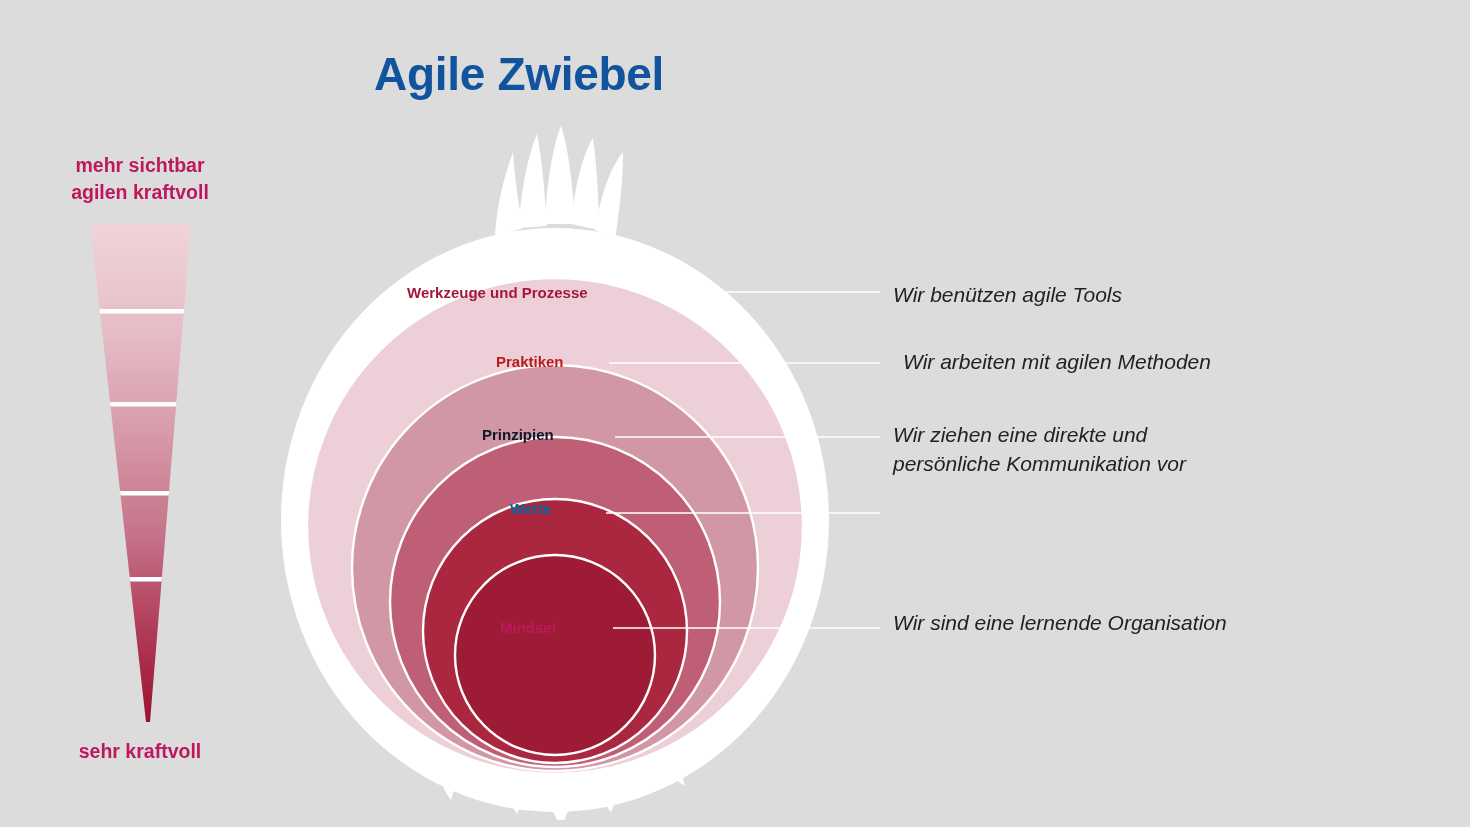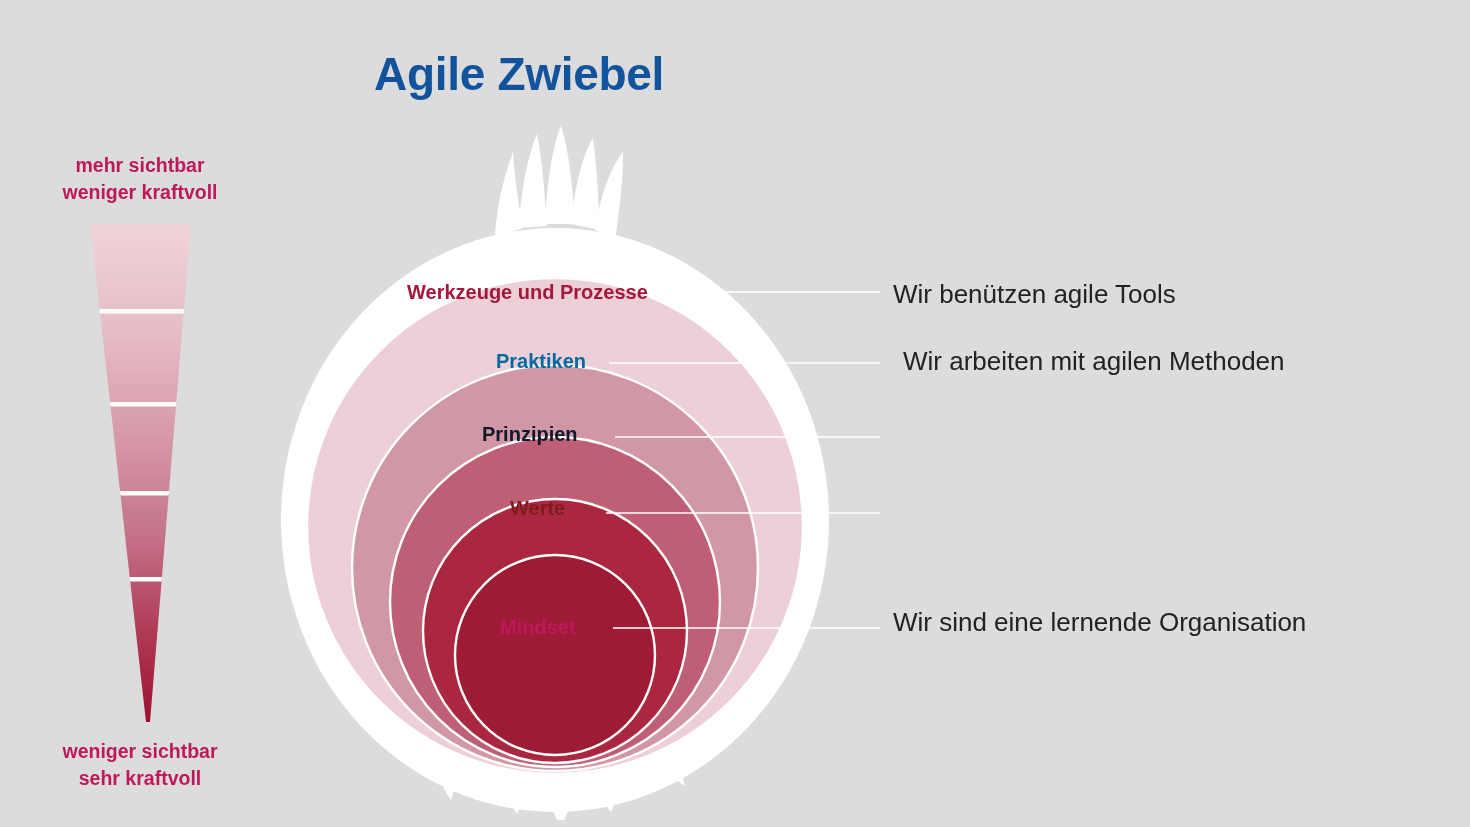--- a/index.html
+++ b/index.html
@@ -63,50 +63,50 @@
     position: absolute;
     left: 255px;
     top: 120px;
     width: 620px;
     height: 700px;
   }
 
   
   .layer-label {
     position: absolute;
-    font-size: 20px;
+    font-size: 15px;
     font-weight: bold;
     white-space: nowrap;
     text-align: right;
     transform: translateY(-50%);
   }
 
   
   .desc {
     position: absolute;
-    font-size: 26px;
+    font-size: 21px;
     color: #222222;
     line-height: 29px;
     white-space: pre-line;
+    font-style: italic;
   }
 </style>
 </head>
 <body>
 
 <div id="stage">
 
   <div id="page-title">Agile Zwiebel</div>
 
   <div class="scale-label" id="scale-top-label">
     <span>mehr sichtbar</span>
-    <span>weniger kraftvoll</span>
+    <span>agilen kraftvoll</span>
   </div>
 
   <div class="scale-label" id="scale-bottom-label">
-    <span>weniger sichtbar</span>
     <span>sehr kraftvoll</span>
   </div>
 
   <div id="wedge-wrap">
     <svg width="190" height="530" viewBox="0 0 190 530">
       <defs>
         <linearGradient id="wedgeGrad" x1="0" y1="0" x2="0" y2="1">
           <stop offset="0%" stop-color="#f0d4da"></stop>
           <stop offset="22%" stop-color="#e6bcc6"></stop>
           <stop offset="42%" stop-color="#d79aa8"></stop>
@@ -157,30 +157,32 @@
 
       <circle cx="300" cy="482" r="165" fill="#bf5f75" stroke="#ffffff" stroke-width="2.4"></circle>
 
       <circle cx="300" cy="511" r="132" fill="#ab2740" stroke="#ffffff" stroke-width="2.4"></circle>
 
       <circle cx="300" cy="535" r="100" fill="#9e1b36" stroke="#ffffff" stroke-width="2.4"></circle>
     </svg>
   </div>
 
   <div class="layer-label" style="left:407px; top:292px; color:#a5173a;">Werkzeuge und Prozesse</div>
-  <div class="layer-label" style="left:496px; top:361px; color:#0369a1;">Praktiken</div>
+  <div class="layer-label" style="left:496px; top:361px; color:#b91c1c;">Praktiken</div>
   <div class="layer-label" style="left:482px; top:434px; color:#0f172a;text-align:center;">Prinzipien</div>
-  <div class="layer-label" style="left:510px; top:508px; color:#7f1d1d;">Werte</div>
+  <div class="layer-label" style="left:510px; top:508px; color:#0369a1;">Werte</div>
   <div class="layer-label" style="left:500px; top:627px; color:#be185d;">Mindset</div>
 
   <svg style="position:absolute;left:0;top:0;width:1470px;height:827px;">
     <line x1="697" y1="292" x2="880" y2="292" stroke="#ffffff" stroke-width="1.6"></line>
     <line x1="609" y1="363" x2="880" y2="363" stroke="#ffffff" stroke-width="1.6"></line>
     <line x1="615" y1="437" x2="880" y2="437" stroke="#ffffff" stroke-width="1.6"></line>
     <line x1="606" y1="513" x2="880" y2="513" stroke="#ffffff" stroke-width="1.6"></line>
     <line x1="613" y1="628" x2="880" y2="628" stroke="#ffffff" stroke-width="1.6"></line>
   </svg>
 
   <div class="desc" style="left:893px; top:280px;">Wir benützen agile Tools</div>
   <div class="desc" style="left:893px; top:347px;margin-left:10px;">Wir arbeiten mit agilen Methoden</div>
+  <div class="desc" style="left:893px; top:420px;">Wir ziehen eine direkte und
+persönliche Kommunikation vor</div>
   <div class="desc" style="left:893px; top:608px;text-align:right;">Wir sind eine lernende Organisation</div>
 
 </div>
 
 </body></html>

